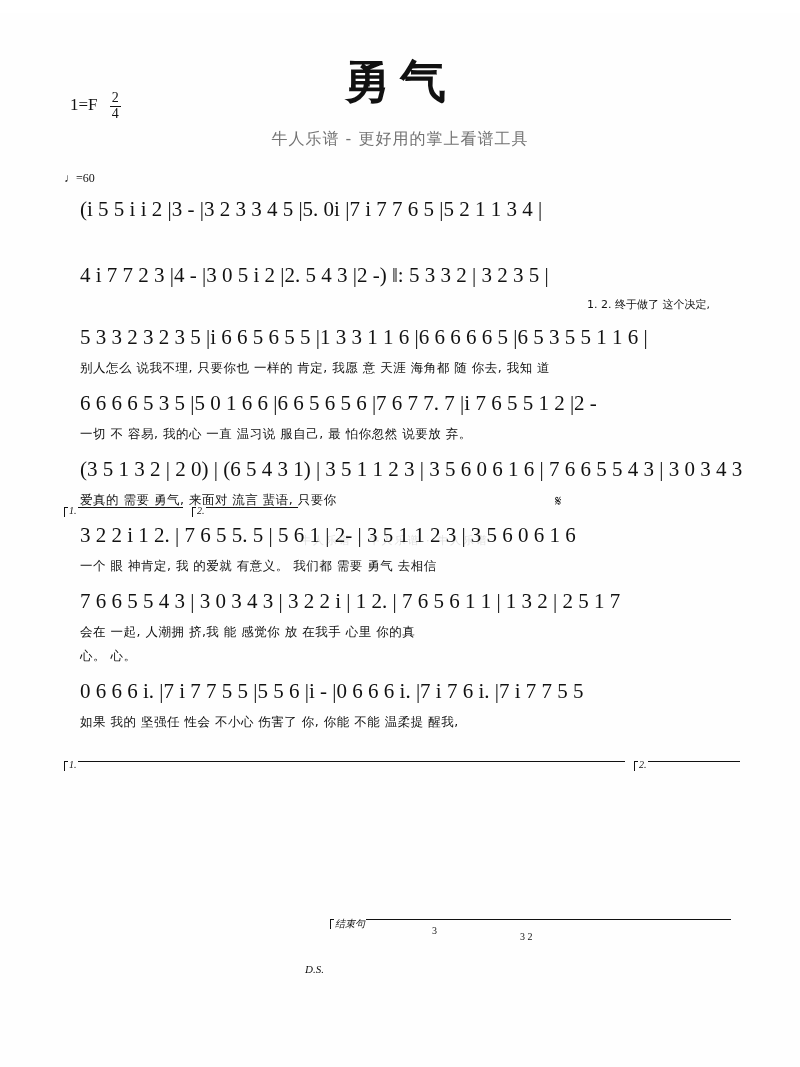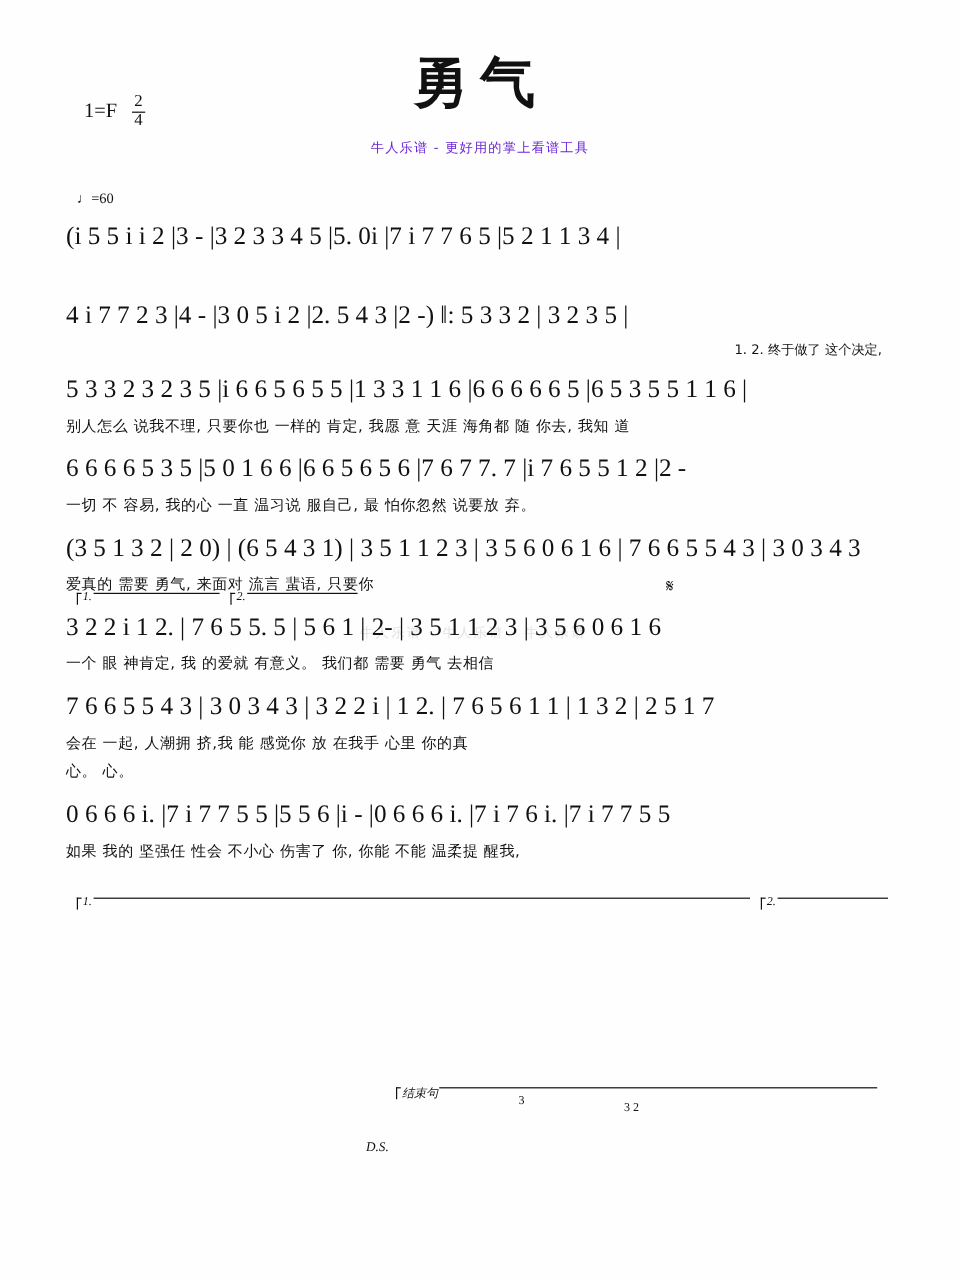--- a/index.html
+++ b/index.html
@@ -22,29 +22,29 @@
     background: #fefefe;
   }
 
   
   .title {
     text-align: center;
     font-family: "DejaVu Sans", sans-serif;
     font-weight: bold;
     font-size: 46px;
     letter-spacing: 10px;
-    margin: 0;
+    margin: 13px;
     padding-top: 38px;
     color: #111;
   }
   .subtitle {
     text-align: center;
     font-family: "DejaVu Sans", sans-serif;
-    font-size: 11px;
-    color: #6d28d9;
+    font-size: 16px;
+    color: #737373;
     margin-top: 16px;
     letter-spacing: 1px;
   }
   .keysig {
     position: absolute;
     left: 70px;
     top: 78px;
     font-family: "Liberation Serif", serif;
     font-size: 17px;
   }
@@ -70,21 +70,21 @@
   
   .systems {
     position: absolute;
     left: 0;
     top: 176px;
     width: 800px;
   }
   .system {
     position: relative;
     margin-bottom: 4px;
-    padding: 0 55px;
+    padding: 0 80px;
   }
   .noteline {
     position: relative;
     white-space: nowrap;
     font-family: "Liberation Serif", serif;
     font-size: 21px;
     line-height: 40px;
     height: 42px;
     letter-spacing: 0px;
     color: #111;

